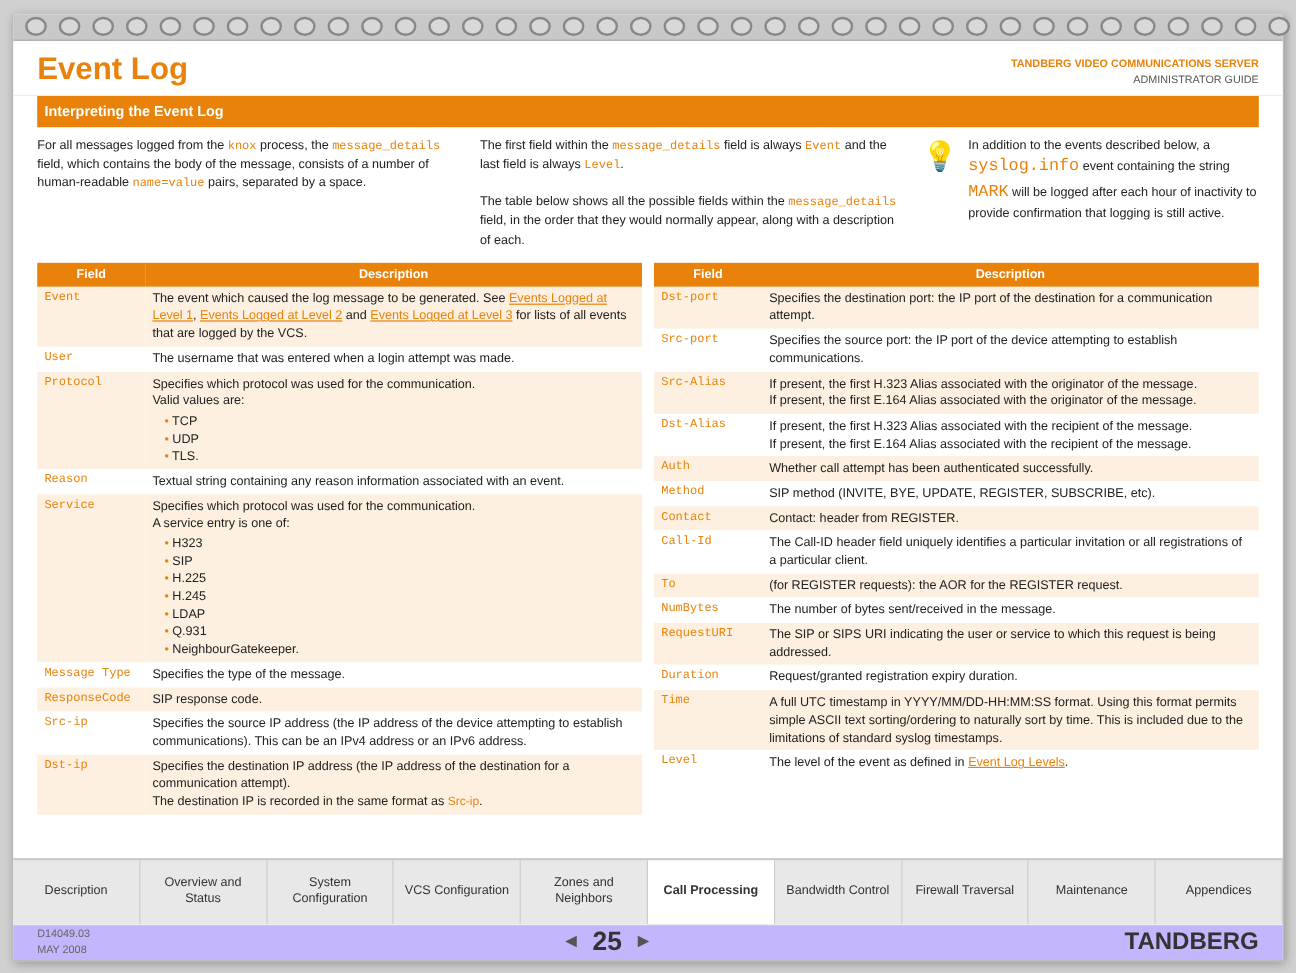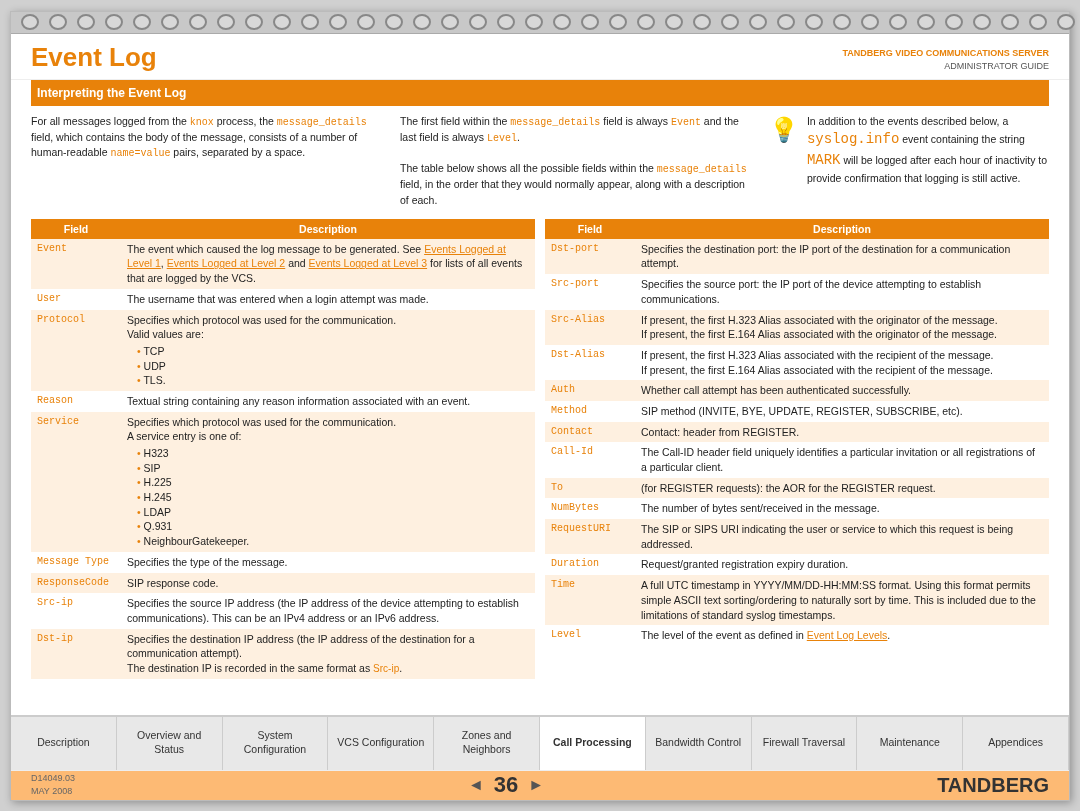--- a/index.html
+++ b/index.html
@@ -213,21 +213,21 @@
       background: #fff;
       font-weight: bold;
     }
     
     .page-footer {
       height: 30px;
       display: flex;
       align-items: center;
       justify-content: space-between;
       padding: 0 20px;
-      background: #fdba74;
+      background: #c4b5fd;
       border-top: 1px solid #eee;
     }
     .footer-doc-info {
       font-size: 9px;
       color: #666;
       line-height: 1.4;
     }
     .footer-page-nav {
       display: flex;
       align-items: center;
@@ -485,18 +485,18 @@
     <div class="nav-tab">Appendices</div>
   </div>
 
   <div class="page-footer">
     <div class="footer-doc-info">
       <div>D14049.03</div>
       <div>MAY 2008</div>
     </div>
     <div class="footer-page-nav">
       <span class="arrow">◄</span>
-      <span class="page-num">36</span>
+      <span class="page-num">25</span>
       <span class="arrow">►</span>
     </div>
     <div class="footer-brand">TANDBERG</div>
   </div>
 </div>
 
 </body></html>

